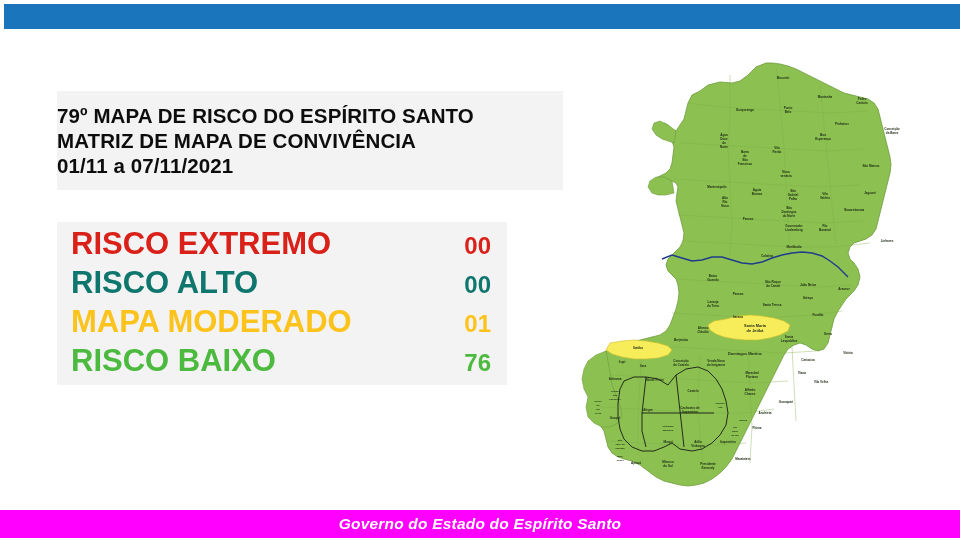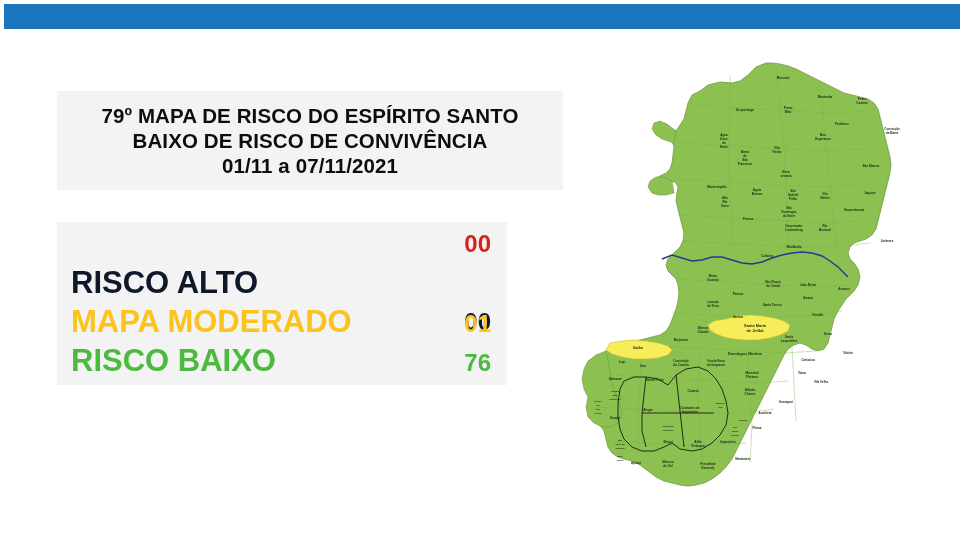--- a/index.html
+++ b/index.html
@@ -14,21 +14,21 @@
   
   .topbar{
     position:absolute;left:4px;top:4px;width:956px;height:25px;
     background:#1b75bc;
   }
 
   
   .title-panel{
     position:absolute;left:57px;top:91px;width:506px;height:99px;
     background:#f3f3f3;
-    display:flex;flex-direction:column;align-items:center;justify-content:center;
+    display:flex;flex-direction:column;align-items:flex-start;justify-content:center;
   }
   .title-line{
     color:#0d0d0d;font-weight:bold;font-size:20.5px;line-height:25px;
     letter-spacing:0.1px;white-space:nowrap;text-align:center;
   }
 
   
   .legend-panel{
     position:absolute;left:57px;top:222px;width:450px;height:163px;
     background:#f3f3f3;
@@ -70,29 +70,30 @@
 </style>
 </head>
 <body>
 
 <div id="slide">
 
   <div class="topbar" style="background: rgb(27, 117, 188);"></div>
 
   <div class="title-panel" style="background: rgb(243, 243, 243);">
     <div class="title-line">79º MAPA DE RISCO DO ESPÍRITO SANTO</div>
-    <div class="title-line">BAIXO DE RISCO DE CONVIVÊNCIA</div>
+    <div class="title-line">MATRIZ DE MAPA DE CONVIVÊNCIA</div>
     <div class="title-line">01/11 a 07/11/2021</div>
   </div>
 
   <div class="legend-panel" style="background: rgb(243, 243, 243);">
     <div class="legend-row" style="color: rgb(217, 33, 26);">
+      <span class="legend-label">RISCO EXTREMO</span>
       <span class="legend-count">00</span>
     </div>
-    <div class="legend-row" style="color: #0f172a; flex-direction: column;">
+    <div class="legend-row" style="color: #0f766e;">
       <span class="legend-label">RISCO ALTO</span>
       <span class="legend-count">00</span>
     </div>
     <div class="legend-row" style="color: rgb(252, 195, 29);">
       <span class="legend-label">MAPA MODERADO</span>
       <span class="legend-count">01</span>
     </div>
     <div class="legend-row" style="color: rgb(76, 186, 63);">
       <span class="legend-label">RISCO BAIXO</span>
       <span class="legend-count">76</span>
@@ -298,14 +299,17 @@
           <text x="56" y="409" class="muni-label">Apiacá</text>
           <text x="163" y="405" class="muni-label">Marataízes</text>
           <text x="88" y="408" class="muni-label">Mimoso</text>
           <text x="88" y="412" class="muni-label">do Sul</text>
           <text x="128" y="410" class="muni-label">Presidente</text>
           <text x="128" y="414" class="muni-label">Kennedy</text>
         </g>
     </svg>
   </div>
 
+  <div class="footer" style="background: rgb(255, 0, 255);">
+    <span class="footer-text">Governo do Estado do Espírito Santo</span>
+  </div>
 
 </div>
 
 </body></html>

